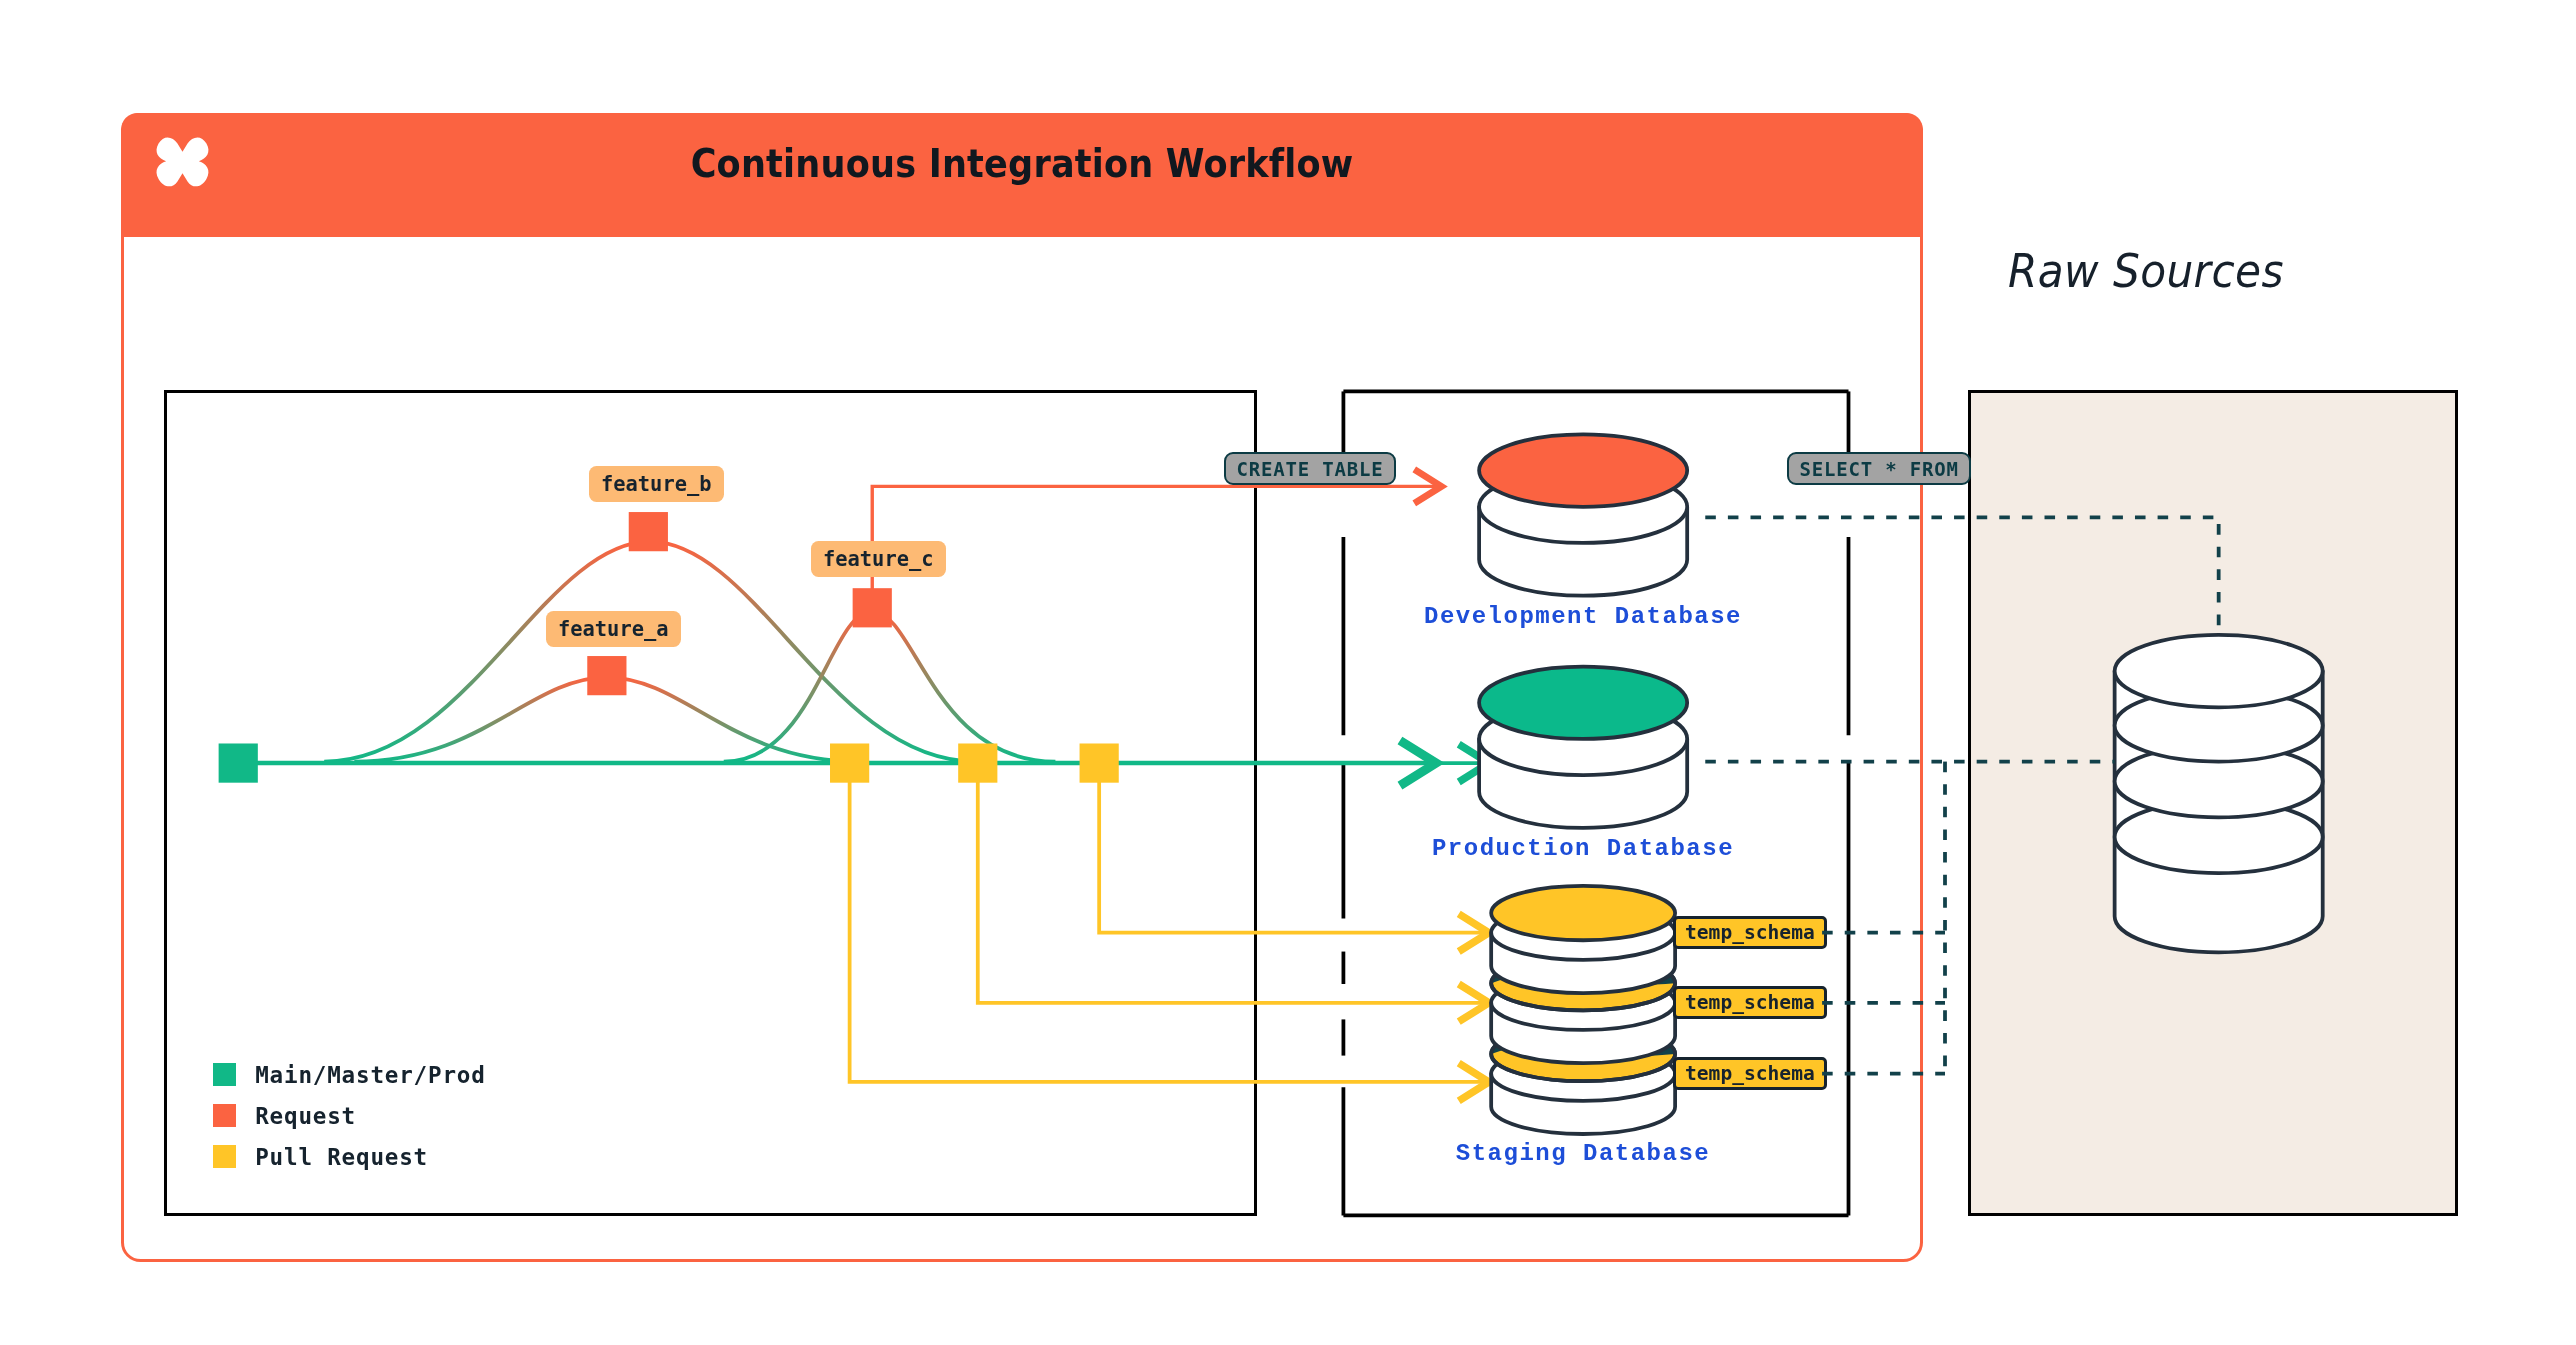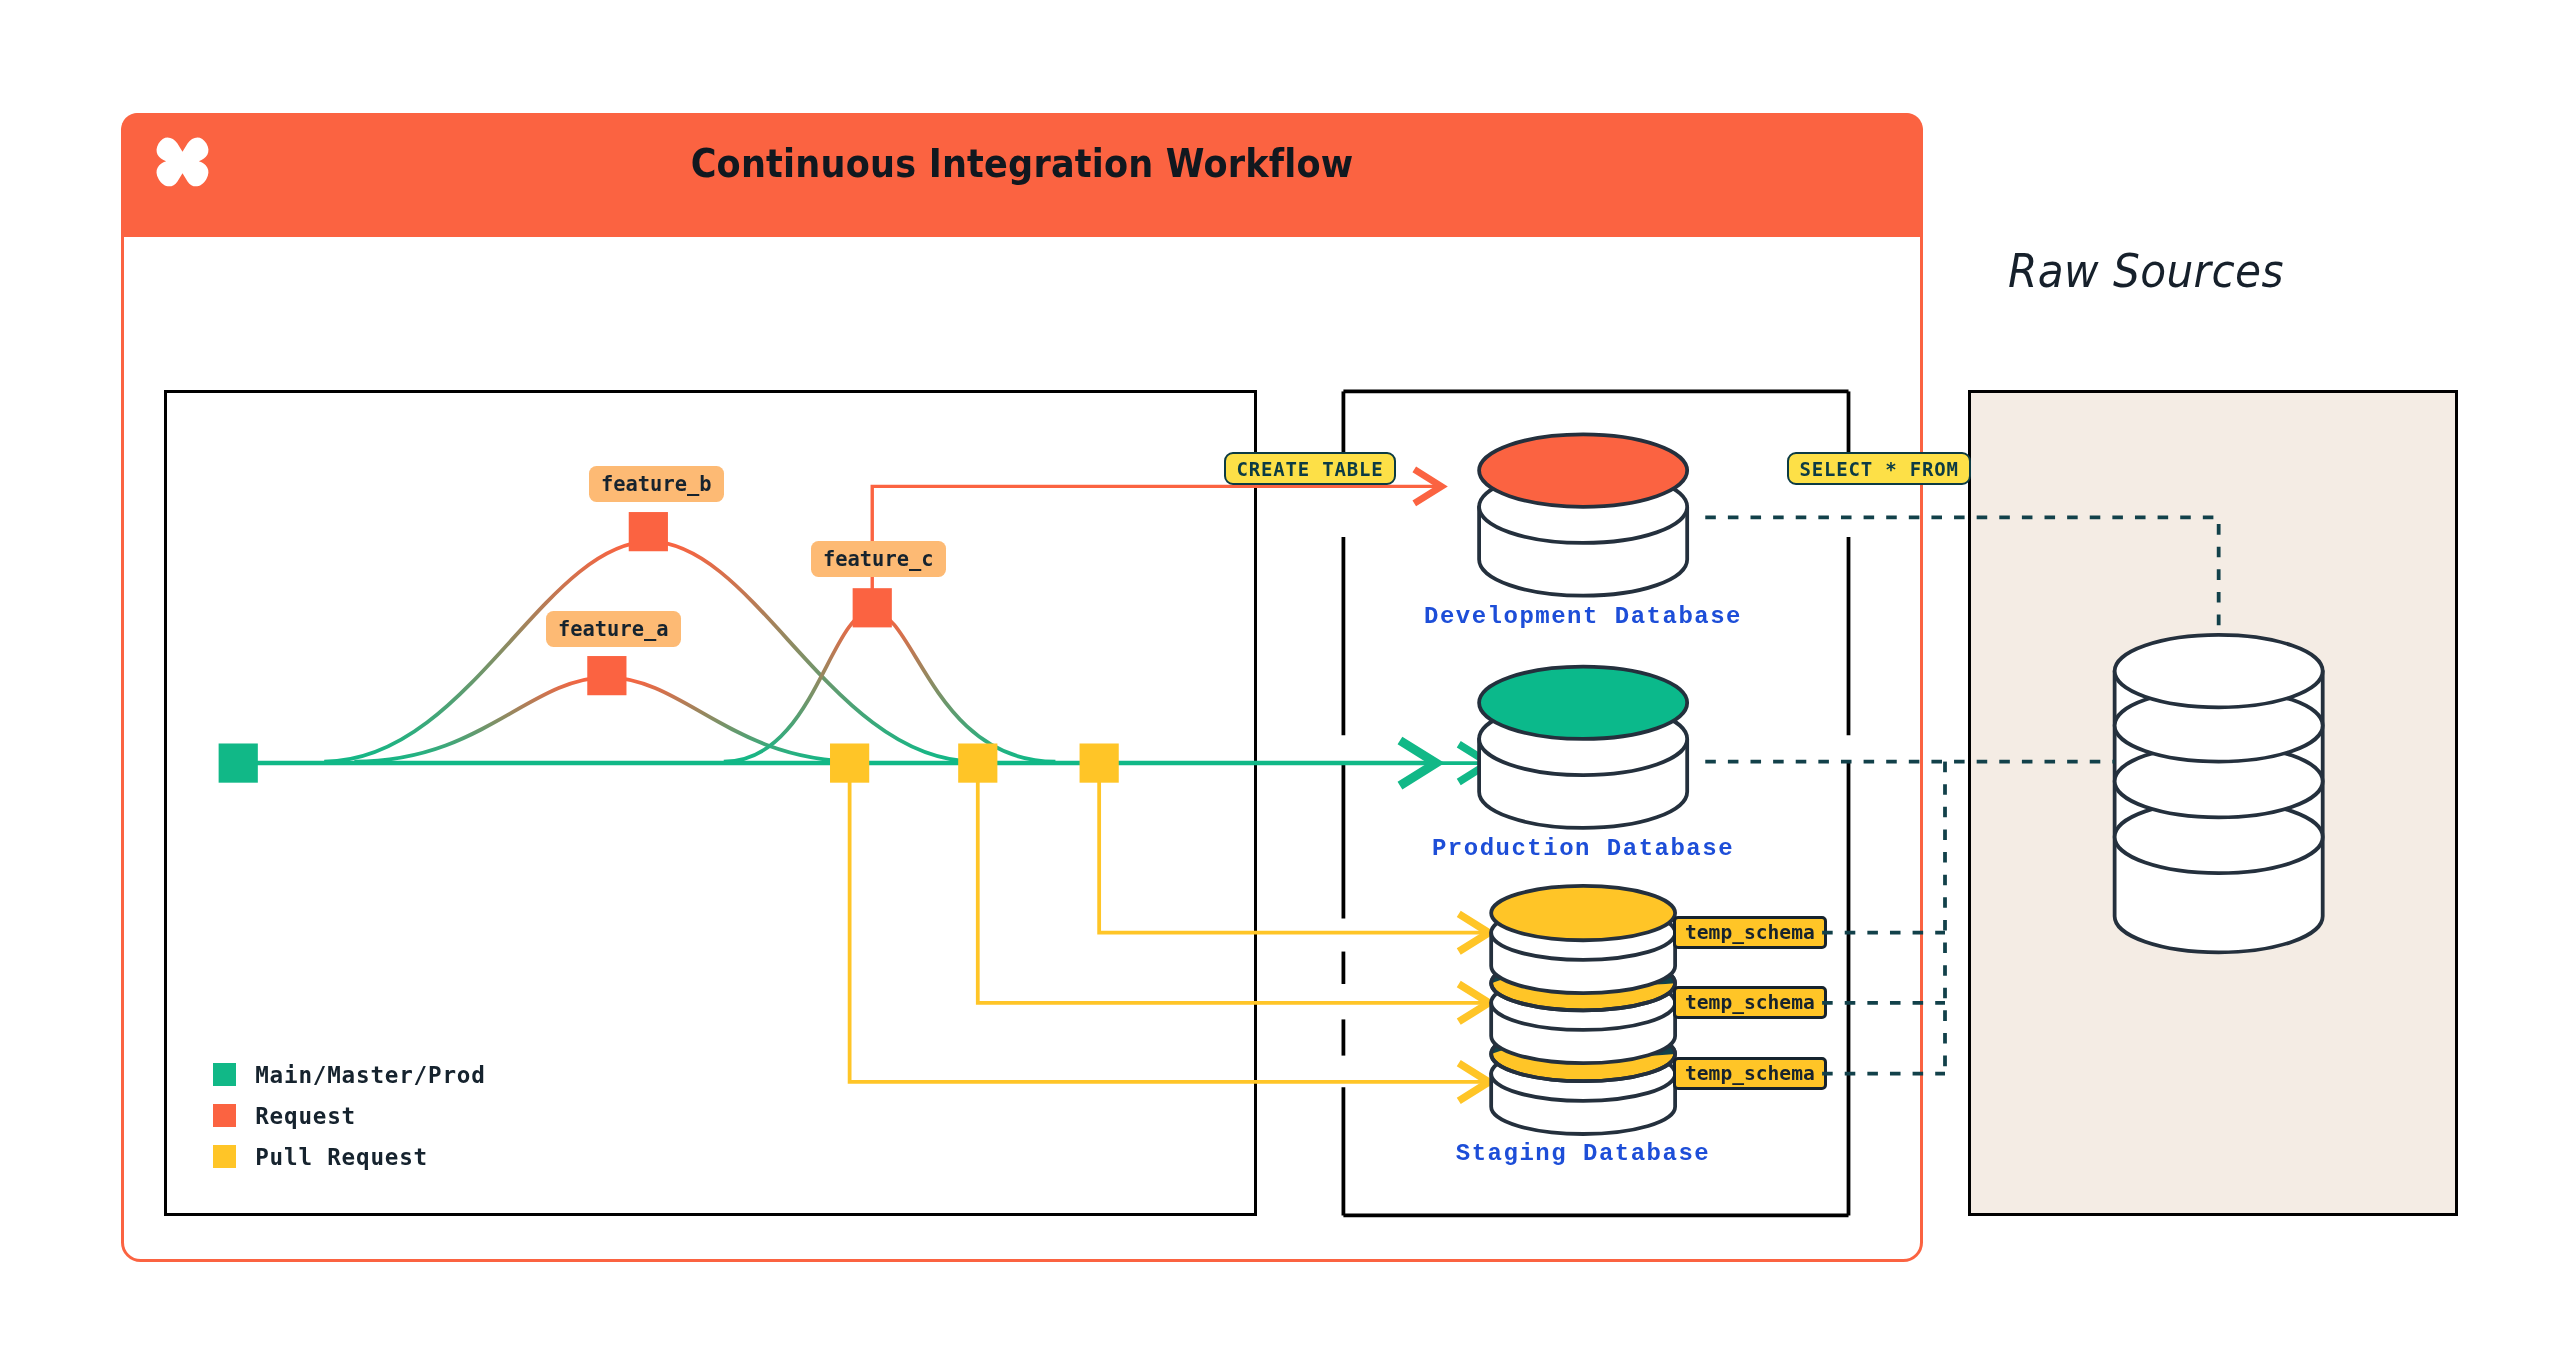--- a/index.html
+++ b/index.html
@@ -30,21 +30,21 @@
   .panel-git{left:164px;top:390px;width:1093px;height:826px;border:3.8px solid #000;}
   .panel-raw{left:1968px;top:390px;width:490px;height:826px;
              border:3.8px solid #000;background:#f4ece4;}
 
   
   .badge{position:absolute;display:flex;align-items:center;justify-content:center;
          font-family:"DejaVu Sans Mono","Liberation Mono",monospace;font-weight:bold;
          box-sizing:border-box;white-space:nowrap;}
   .badge-branch{background:#fdba74;color:#16232e;border-radius:7.5px;
                 font-size:20.4px;height:36px;padding:0 12px;}
-  .badge-sql{background:#fde047;color:#0c3b44;border:2.3px solid #0c3b44;border-radius:9px;
+  .badge-sql{background:#a3a3a3;color:#0c3b44;border:2.3px solid #0c3b44;border-radius:9px;
              font-size:19px;height:33px;padding:0 10.6px;letter-spacing:0.8px;}
   .badge-schema{background:#ffc527;color:#16232e;border:3px solid #16232e;border-radius:5px;
                 font-size:19.6px;height:33px;padding:0 9px;}
 
   
   .dblabel{position:absolute;font-family:Liberation Mono, monospace;
            font-weight:bold;font-size:24px;color:#1d4ed8;letter-spacing:1.5px;
            transform:translateX(-50%);white-space:nowrap;}
 
   

